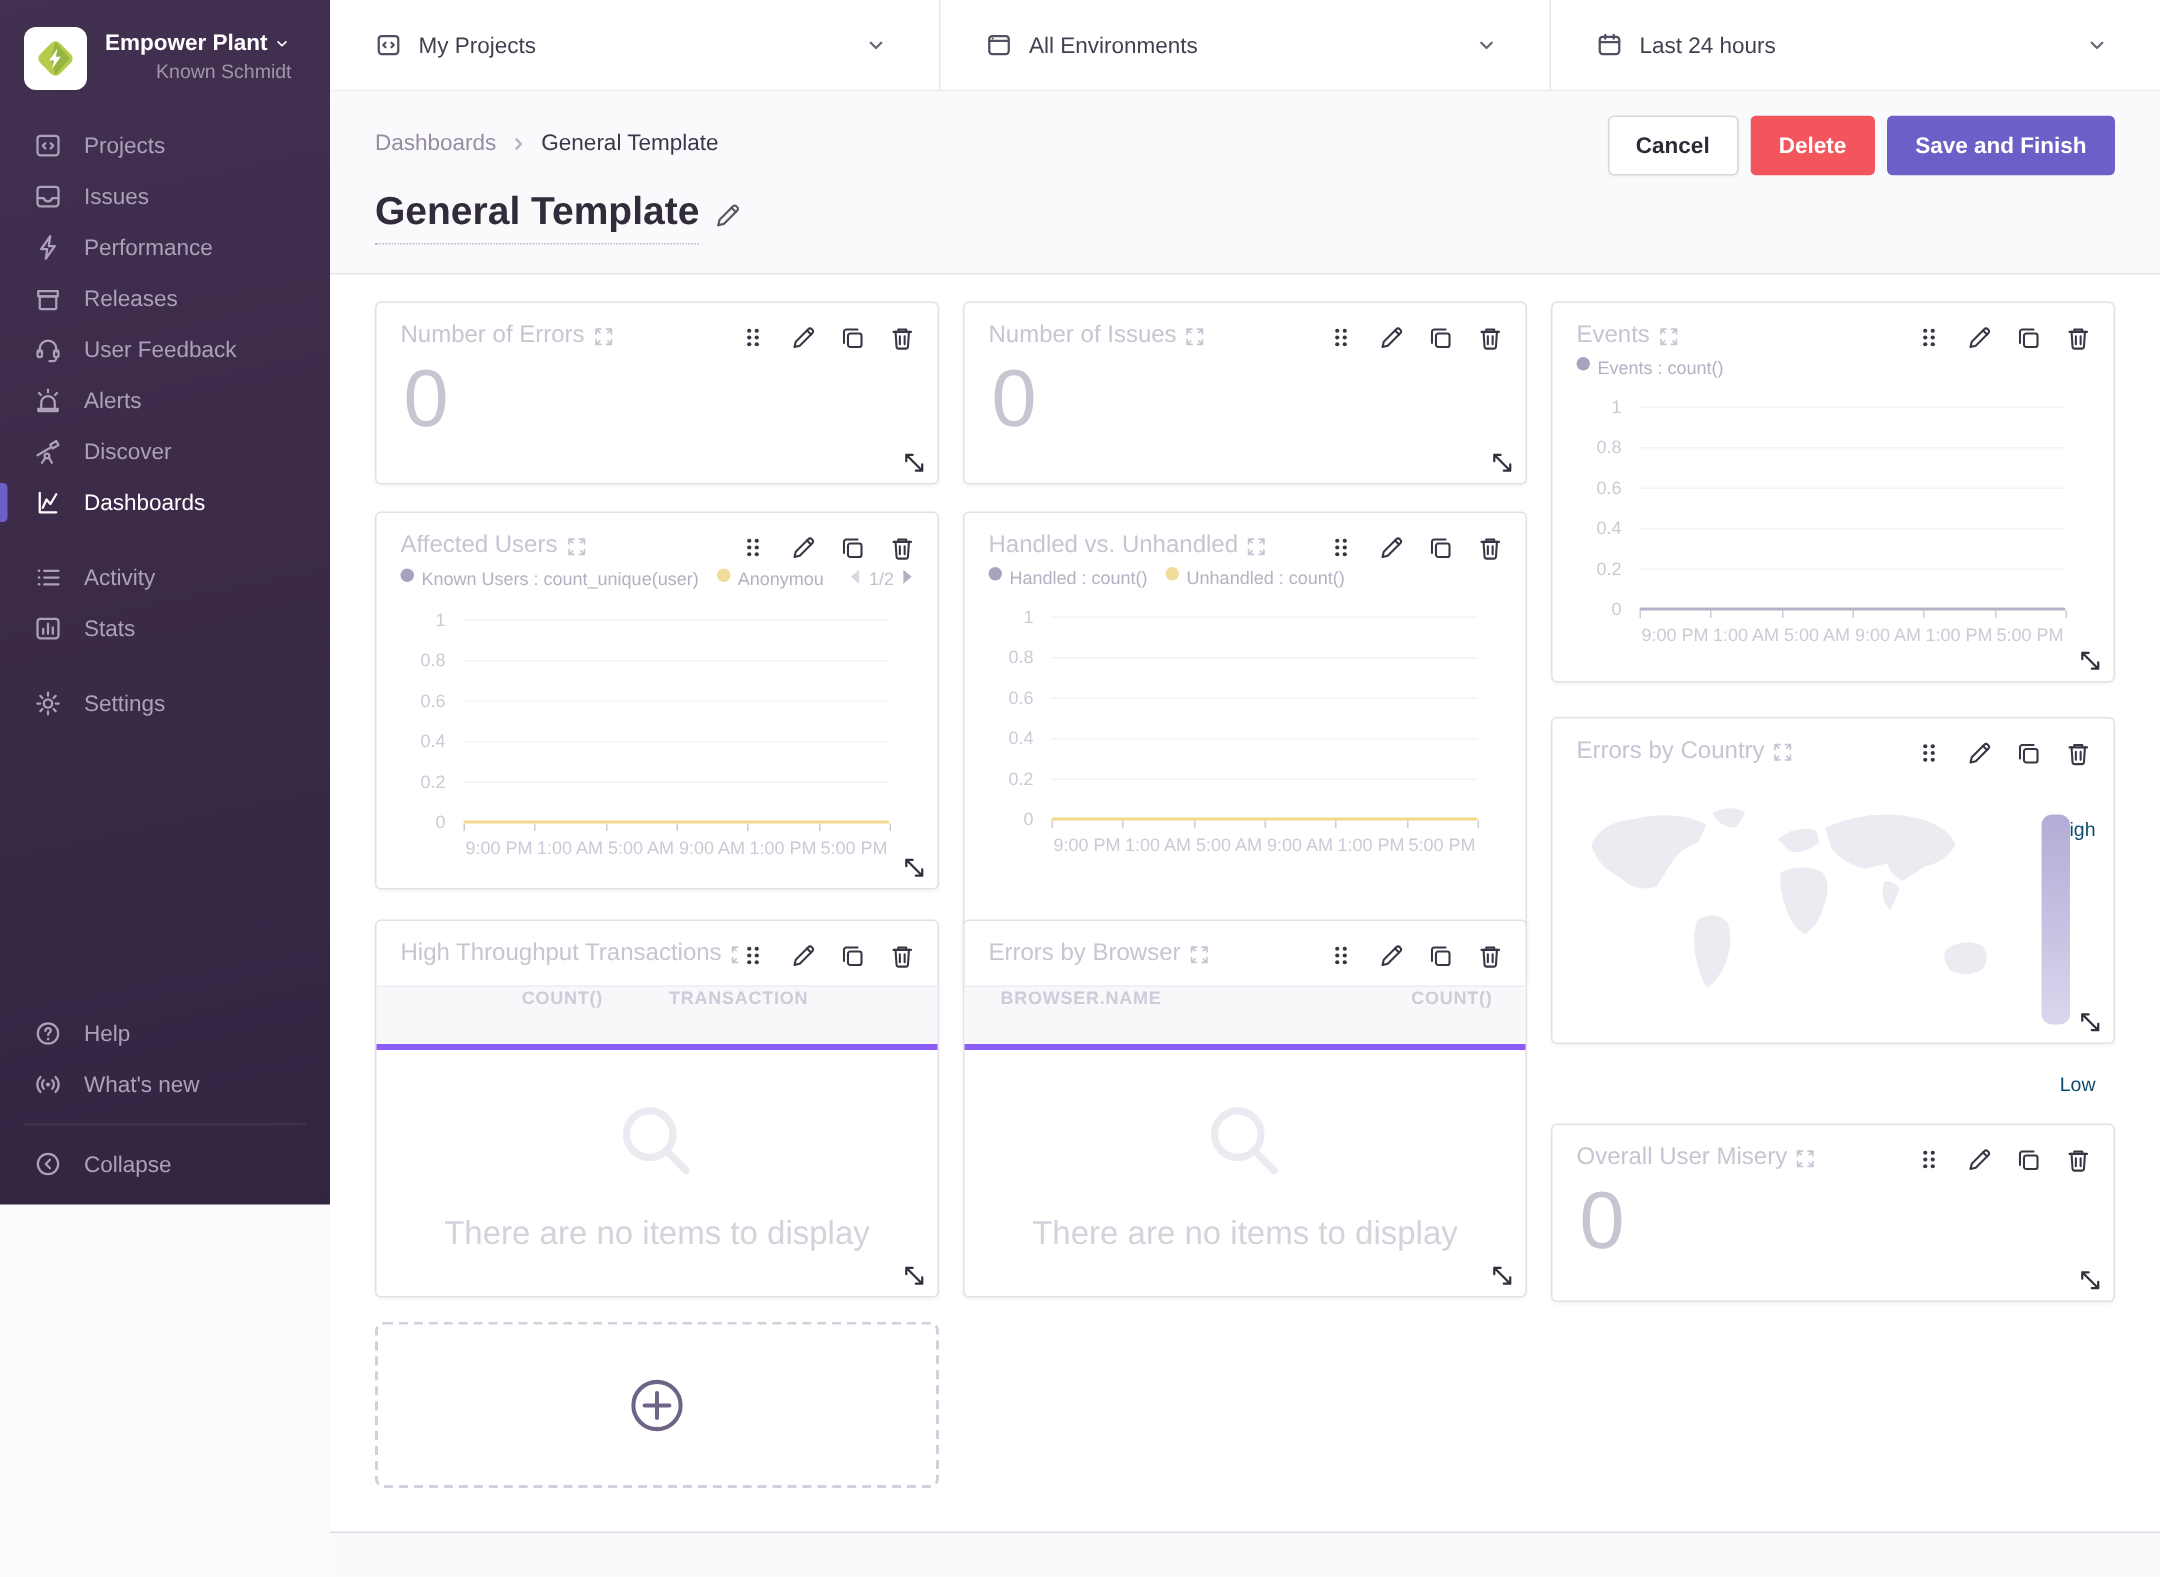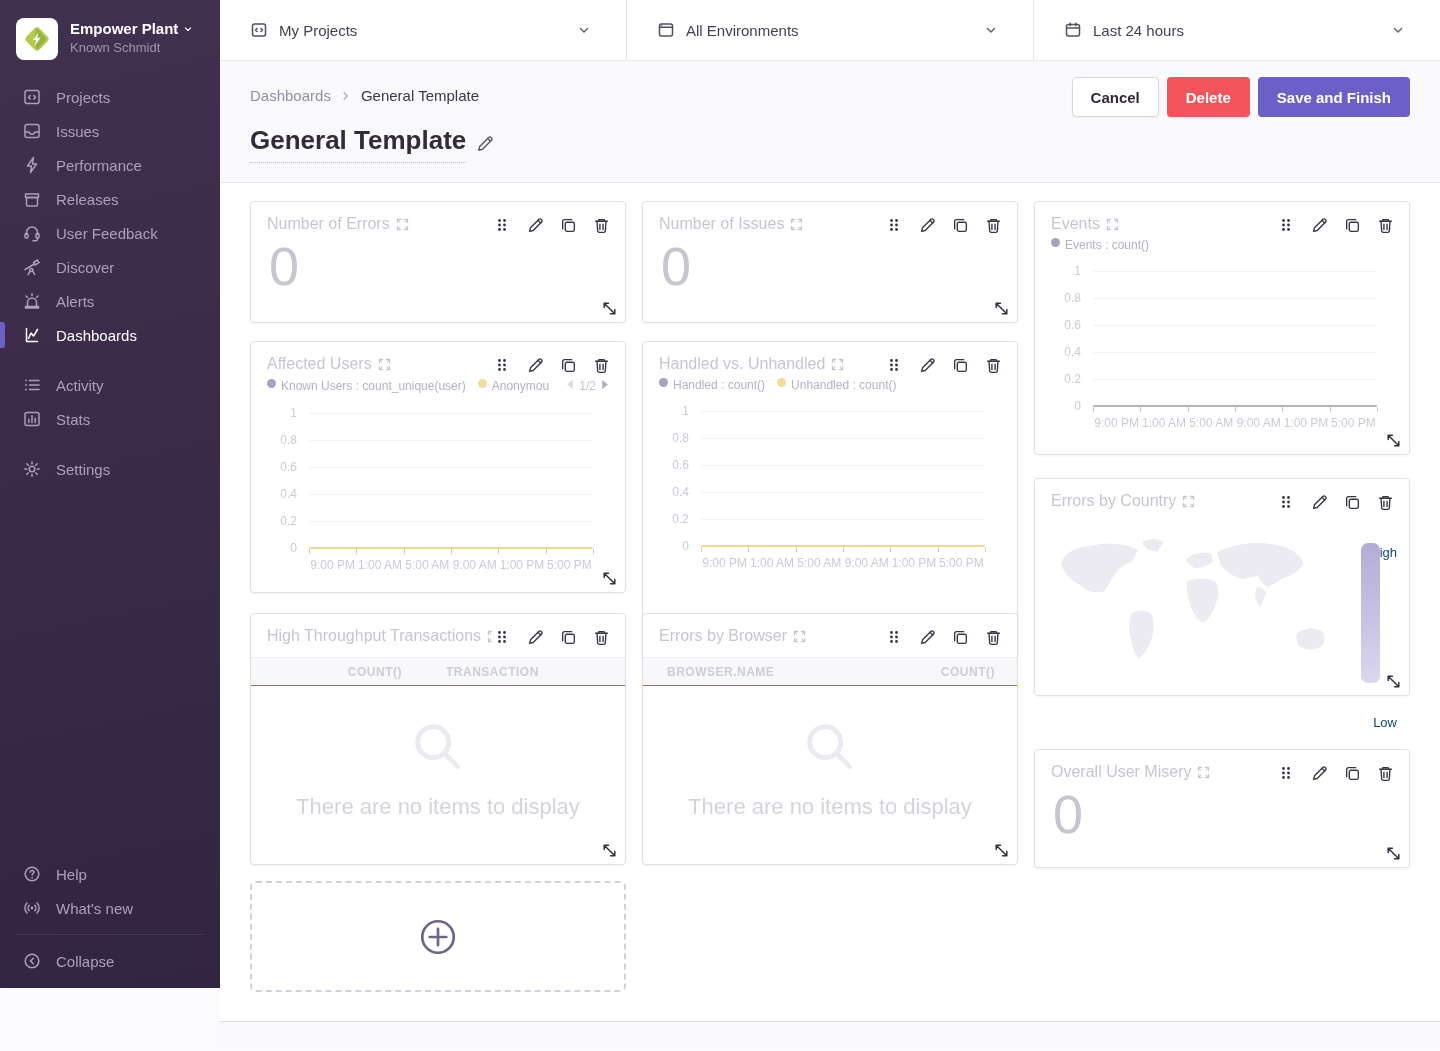--- a/index.html
+++ b/index.html
@@ -1,22 +1,22 @@
 <!DOCTYPE html>
 <html><head>
 <meta charset="utf-8">
 <style>
   * { margin:0; padding:0; box-sizing:border-box; }
   html,body { width:1440px; height:1051px; overflow:hidden; }
   body { font-family:"Liberation Sans", sans-serif; background:#FBFAFC; position:relative; color:#2F2936; }
   svg.i { fill:none; stroke:currentColor; stroke-width:1.5; stroke-linecap:round; stroke-linejoin:round; }
 
   
-  .sidebar { position:absolute; left:0; top:0; width:220px; height:988px;
-    background:linear-gradient(168deg,#41304F 0%,#3B2B49 45%,#322542 100%); z-index:5; }
+  .sidebar { position:absolute; left:0; top:0; width:220px; height:803px;
+    background:linear-gradient(168deg,#41304F 0%,#3B2B49 45%,#322542 100%); z-index:5;text-align:right; }
   .org { display:flex; align-items:flex-start; padding:18px 14px 16px 16px; }
   .logo { width:42px; height:42px; background:#fff; border-radius:8px; display:flex; align-items:center; justify-content:center; flex:none; }
   .org-meta { margin-left:12px; padding-top:2px; }
   .org-name { font-size:15px; font-weight:bold; color:#fff; display:flex; align-items:center; gap:4px; }
   .user-name { font-size:13px; color:#A195AE; margin-top:3px; }
   .nav { margin-top:4px; }
   .nav-item { height:34px; display:flex; align-items:center; padding-left:22px; color:#ACA0BC; font-size:15px; position:relative; cursor:pointer; }
   .nav-item .ic { width:20px; height:20px; margin-right:14px; flex:none; display:flex; align-items:center; }
   .nav-item.active { color:#fff; }
   .nav-item.active::before { content:""; position:absolute; left:0; top:4px; width:5px; height:26px; background:#6C5FC7; border-radius:0 3px 3px 0; }
@@ -72,21 +72,21 @@
   .grid { position:absolute; left:46px; right:16px; height:1px; background:#F4F2F7; }
   .axisline { position:absolute; left:46px; right:16px; top:141px; height:2px; border-radius:1px; }
   .axis-purple { background:#B7B1C8; }
   .axis-yellow { background:#F2D989; }
   .tickrow { position:absolute; left:46px; right:16px; top:143px; height:5px; }
   .tick { position:absolute; top:0; width:1px; height:5px; background:#CFCAD8; }
   .xlabels { position:absolute; left:46px; right:16px; top:152px; display:flex; }
   .xlabels span { flex:1; text-align:center; font-size:12px; color:#CDC9D6; white-space:nowrap; }
 
   
-  .thead { margin-top:10px; height:29px; background:#F8F7FA; border-top:1px solid #EEEBF1; border-bottom:1px solid #8b5cf6; display:flex; align-items:center; font-size:12px; font-weight:bold; letter-spacing:.5px; color:#CFCBD8; }
+  .thead { margin-top:10px; height:43px; background:#F8F7FA; border-top:1px solid #EEEBF1; border-bottom:4px solid #8b5cf6; display:flex; font-size:12px; font-weight:bold; letter-spacing:.5px; color:#CFCBD8; }
   .empty { text-align:center; }
   .empty .mag { color:#ECEAF0; margin-top:30px; }
   .empty-text { font-size:22px; color:#D6D2DC; margin-top:12px; }
 
   
   .map { position:absolute; left:12px; top:46px; }
   .scale-label { position:absolute; right:12px; font-size:13px; color:#0c4a6e;margin-top:24px; }
   .scale-bar { position:absolute; right:29px; top:64px; width:19px; height:140px; border-radius:7px;
     background:linear-gradient(180deg,#B4ACD7 0%,#C8C2E2 55%,#DBD7EE 100%); }
 
@@ -160,37 +160,37 @@
             <rect x="3" y="10.5" width="3" height="4.5" rx="1.2"></rect>
             <rect x="14" y="10.5" width="3" height="4.5" rx="1.2"></rect>
             <path d="M15.5 15v.8a2 2 0 0 1-2 2H11"></path>
           </svg>
         </span>
       <span>User Feedback</span>
     </div>
     <div class="nav-item">
       <span class="ic">
           <svg class="i" width="20" height="20" viewBox="0 0 20 20">
+            <path d="M5.5 15.5v-4a4.5 4.5 0 0 1 9 0v4"></path>
+            <path d="M3.5 15.5h13v1.5h-13z"></path>
+            <path d="M10 2.8v1.7M4 5l1.3 1.3M16 5l-1.3 1.3"></path>
+          </svg>
+        </span>
+      <span>Alerts</span>
+    </div>
+    <div class="nav-item">
+      <span class="ic">
+          <svg class="i" width="20" height="20" viewBox="0 0 20 20">
             <path d="M3 12.5l8.5-5"></path>
             <path d="M11.5 5.5L15.5 3 17 5.7l-4 2.3z"></path>
             <path d="M8.2 14.2L6 17.5M10.6 14l2 3.5"></path>
             <circle cx="9.3" cy="13" r="1.6"></circle>
           </svg>
         </span>
       <span>Discover</span>
-    </div>
-    <div class="nav-item">
-      <span class="ic">
-          <svg class="i" width="20" height="20" viewBox="0 0 20 20">
-            <path d="M5.5 15.5v-4a4.5 4.5 0 0 1 9 0v4"></path>
-            <path d="M3.5 15.5h13v1.5h-13z"></path>
-            <path d="M10 2.8v1.7M4 5l1.3 1.3M16 5l-1.3 1.3"></path>
-          </svg>
-        </span>
-      <span>Alerts</span>
     </div>
     <div class="nav-item active">
       <span class="ic">
           <svg class="i" width="20" height="20" viewBox="0 0 20 20">
             <path d="M4.5 3.5v13h11"></path>
             <path d="M6.5 13.5l2.5-5.5 2.6 3 3.9-6.5"></path>
           </svg>
         </span>
       <span>Dashboards</span>
     </div>

